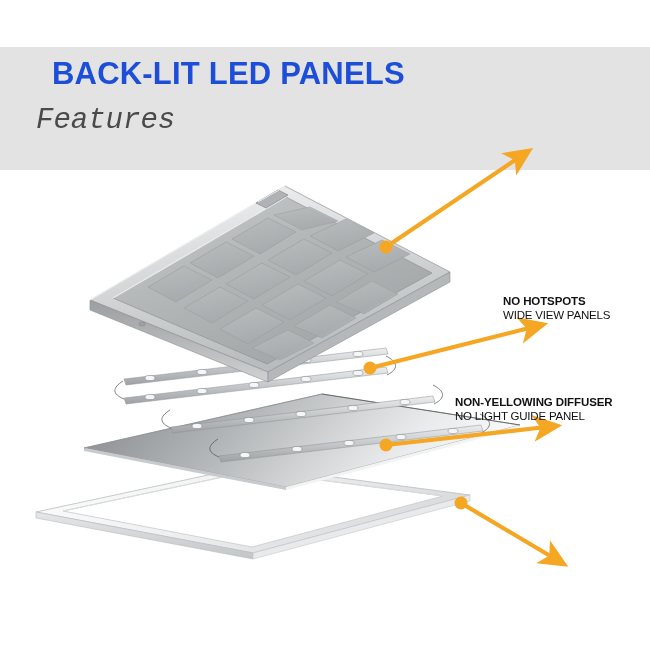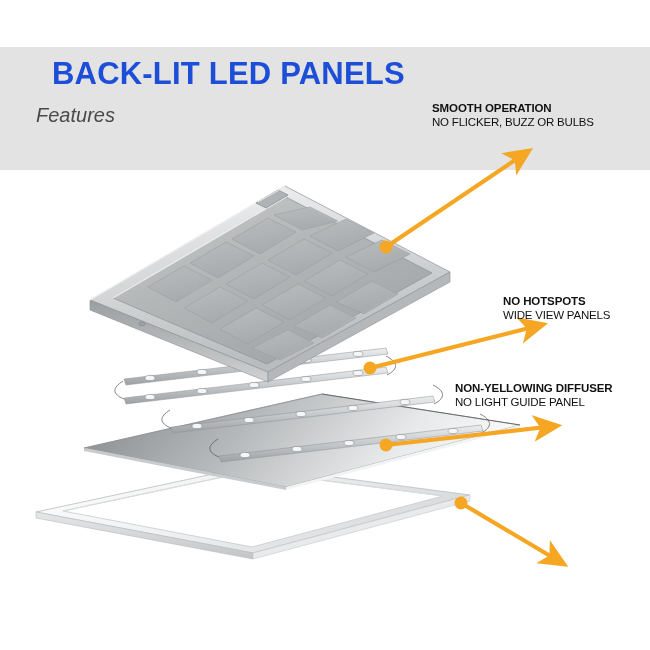--- a/index.html
+++ b/index.html
@@ -36,24 +36,24 @@
     letter-spacing: 0.2px;
     color: #1d4ed8;
     font-family: "Liberation Sans", sans-serif;
     white-space: nowrap;
     margin-left: 16px;
   }
   .subtitle {
     position: absolute;
     left: 36px;
     top: 104px;
-    font-size: 20px;
+    font-size: 29px;
     font-style: italic;
     color: #4a4a4a;
-    font-family: Liberation Sans, sans-serif;
+    font-family: Liberation Mono, monospace;
     white-space: nowrap;
   }
 
   
   .callout { position: absolute; white-space: nowrap; }
   .callout .c-title {
     font-size: 11.5px;
     font-weight: bold;
     color: #111111;
     letter-spacing: -0.1px;
@@ -62,21 +62,21 @@
   .callout .c-sub {
     font-size: 11.5px;
     font-weight: normal;
     color: #111111;
     letter-spacing: -0.2px;
     line-height: 14px;
   }
 
   #callout-smooth   { left: 432px; top: 101px; }
   #callout-hotspots { left: 503px; top: 294px; }
-  #callout-diffuser { left: 455px; top: 381px; }
+  #callout-diffuser { left: 455px; top: 395px; }
   #callout-light    { left: 466px; top: 582px; }
 
   
   #art {
     position: absolute;
     left: 0; top: 0;
     width: 650px; height: 650px;
   }
 </style>
 </head>
@@ -273,24 +273,20 @@
       <line x1="461" y1="503" x2="562" y2="563" marker-end="url(#arrowhead)"></line>
     </g>
     <g fill="#F5A623">
       <circle cx="386" cy="247" r="6.5"></circle>
       <circle cx="370" cy="368" r="6.5"></circle>
       <circle cx="386" cy="445" r="6.5"></circle>
       <circle cx="461" cy="503" r="6.5"></circle>
     </g>
   </svg>
 
-  <div class="callout" id="callout-smooth">
-    <div class="c-title">SMOOTH OPERATION</div>
-    <div class="c-sub">NO FLICKER, BUZZ OR BULBS</div>
-  </div>
 
   <div class="callout" id="callout-hotspots">
     <div class="c-title">NO HOTSPOTS</div>
     <div class="c-sub">WIDE VIEW PANELS</div>
   </div>
 
   <div class="callout" id="callout-diffuser">
     <div class="c-title">NON-YELLOWING DIFFUSER</div>
     <div class="c-sub">NO LIGHT GUIDE PANEL</div>
   </div>

